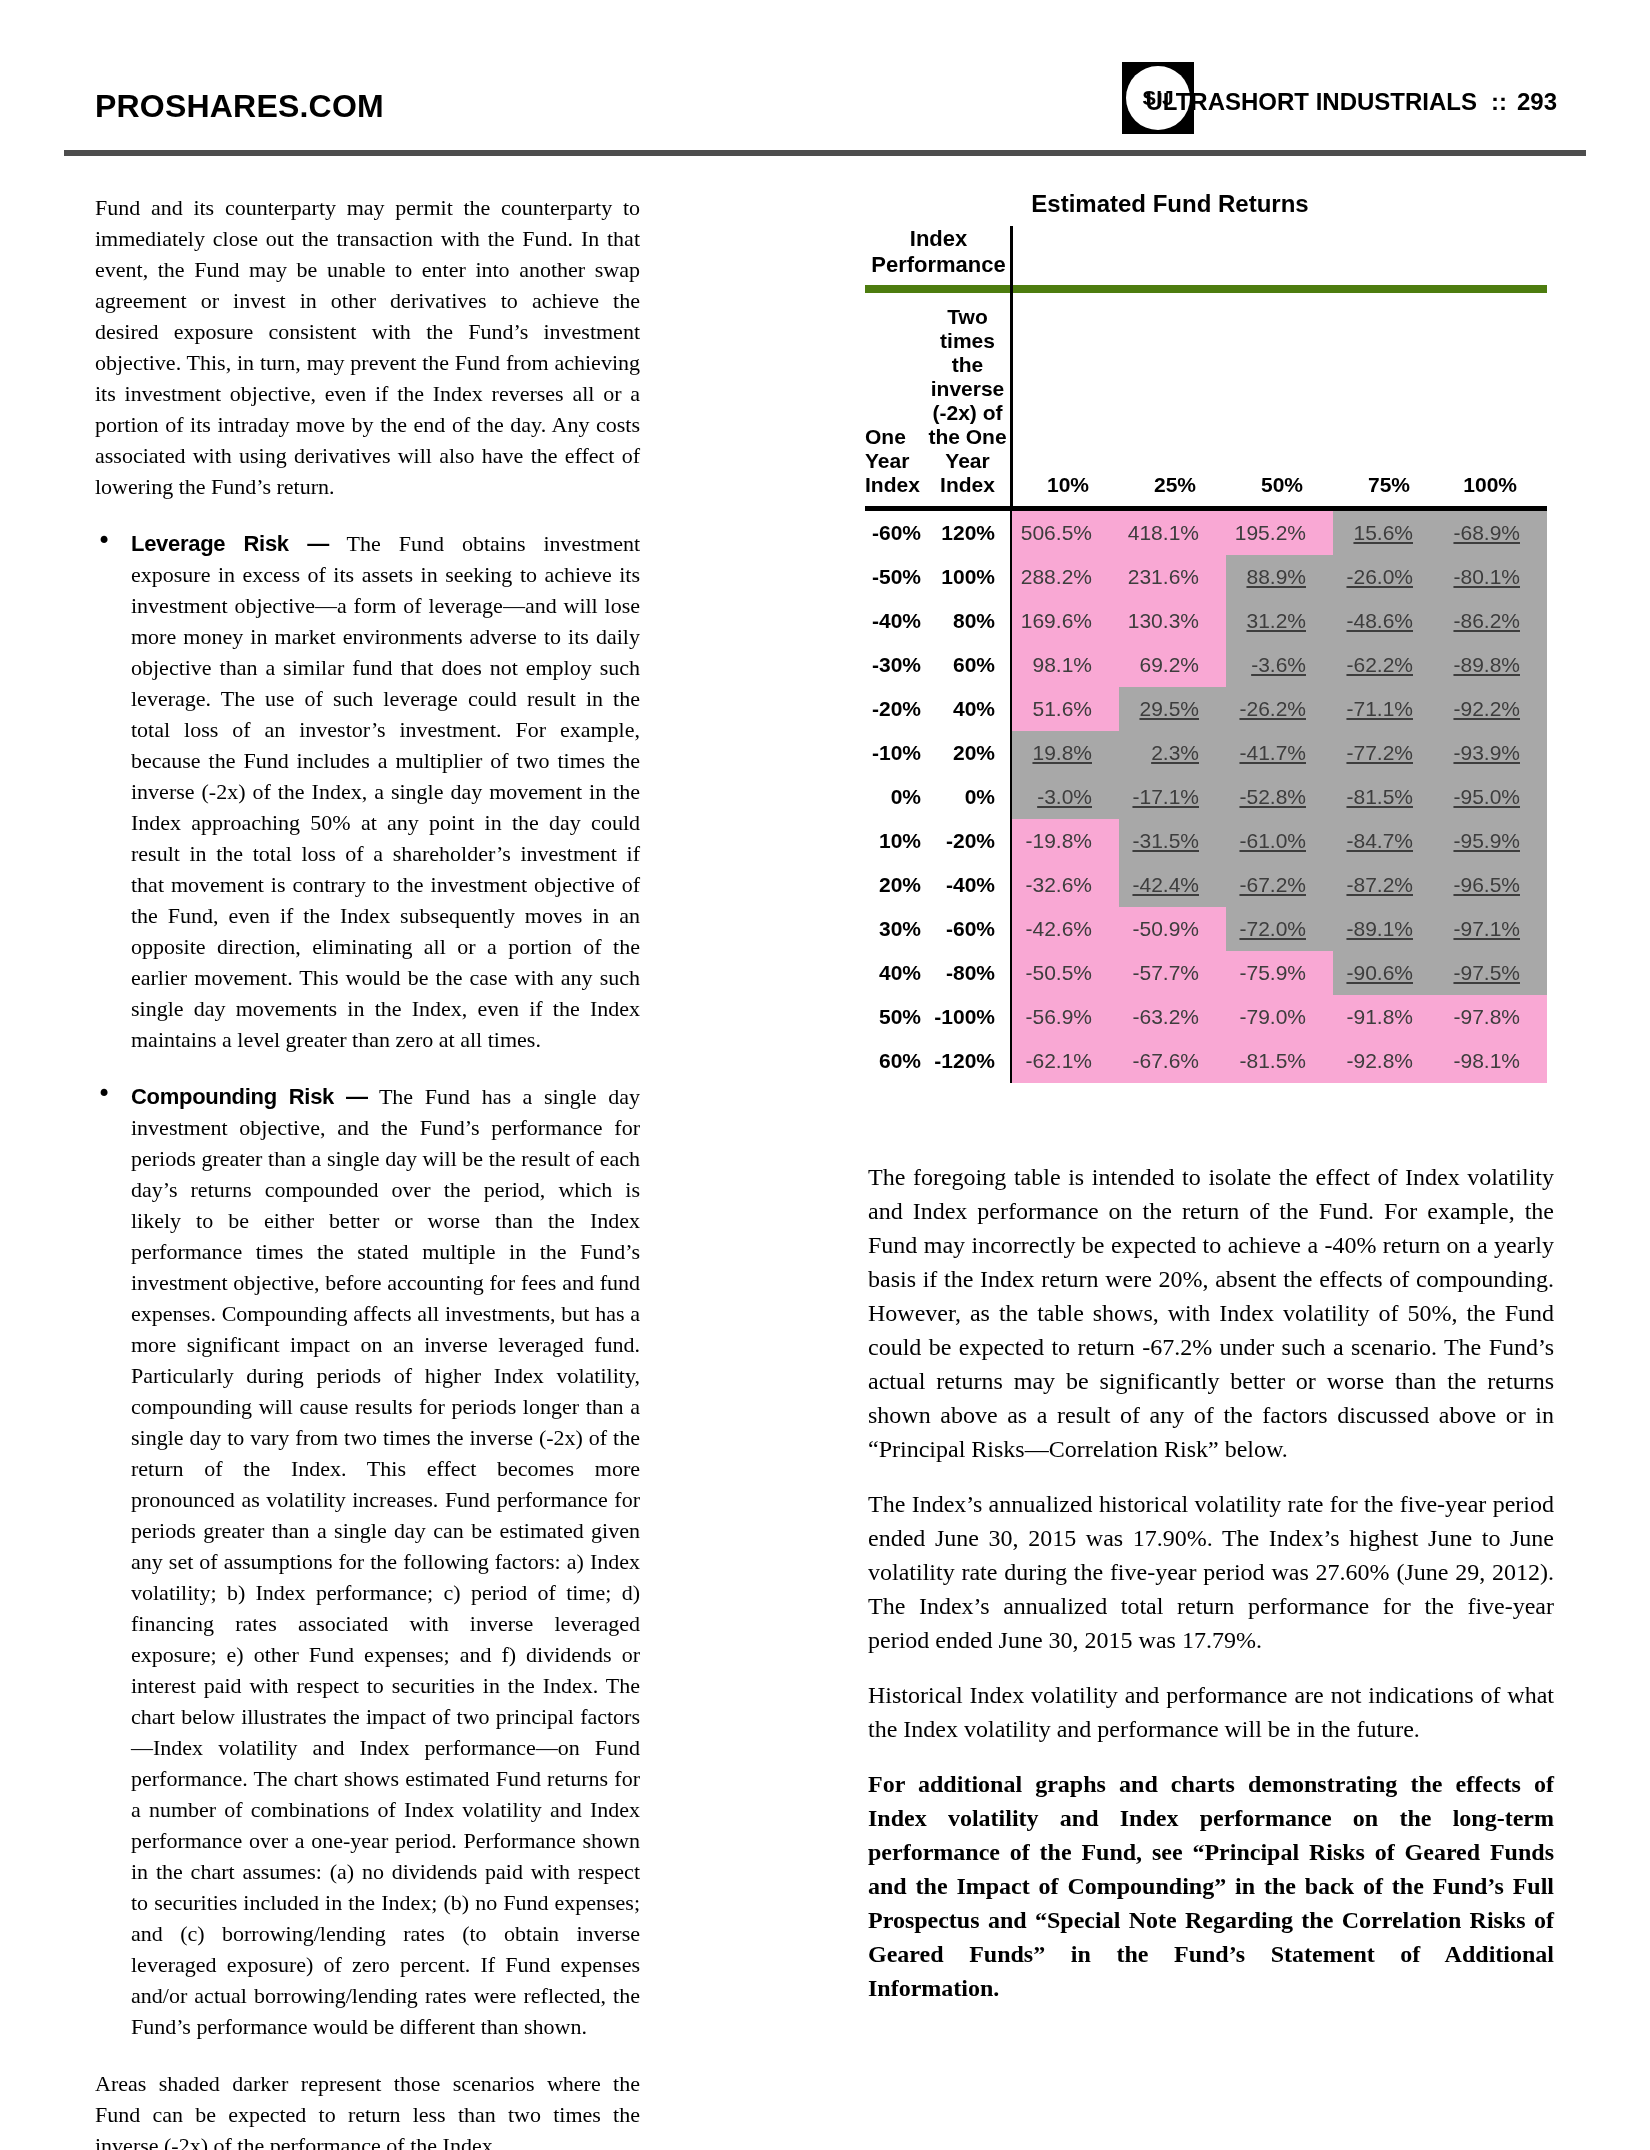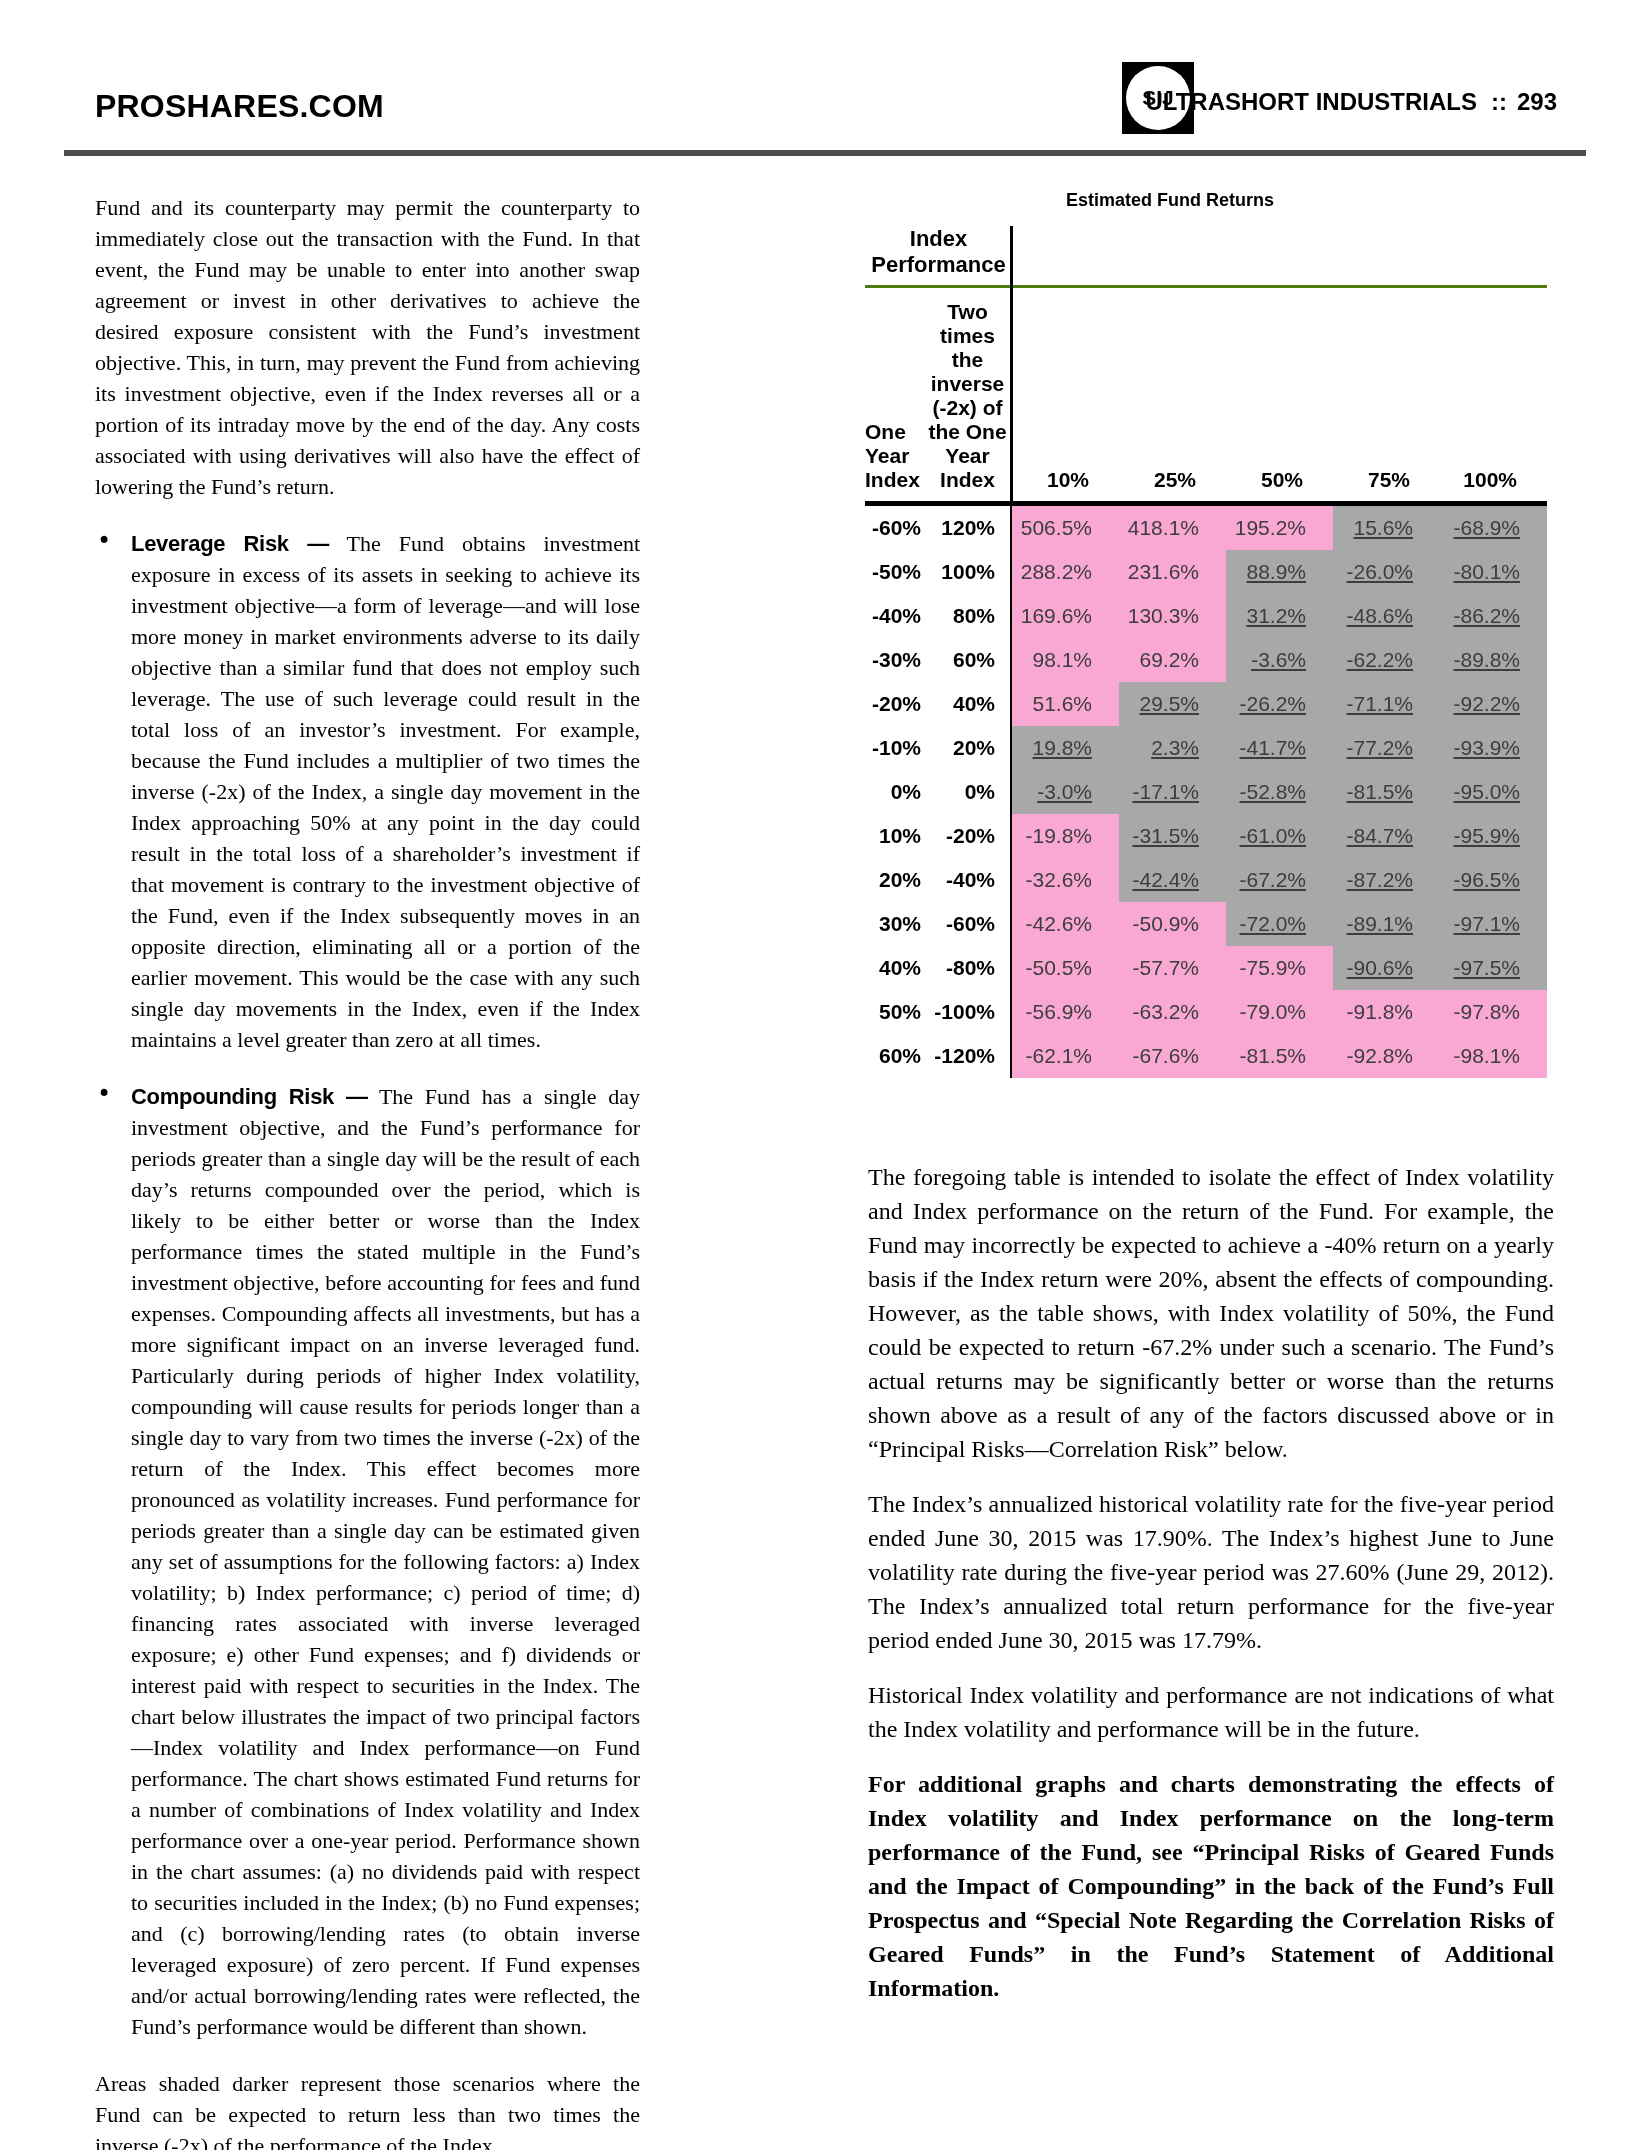--- a/index.html
+++ b/index.html
@@ -39,30 +39,30 @@
     font-family:"DejaVu Sans", sans-serif;
   }
   .bullet-label {
     font-family:"Liberation Sans", sans-serif; font-weight:bold; letter-spacing:-0.3px;
   }
   .note { margin-top:4px; }
 
   
   .table-title {
     position:absolute; left:880px; top:190px; width:580px; text-align:center;
-    font-family:"Liberation Sans", sans-serif; font-weight:bold; font-size:18px;
+    font-family:"Liberation Sans", sans-serif; font-weight:bold; font-size:24px;
   }
   .returns-table {
     position:absolute; left:865px; top:226px; width:682px;
     font-family:"Liberation Sans", sans-serif;
   }
   .t-divider { position:absolute; left:145px; top:0; width:3px; height:100%; background:#000; }
   .t-group-row {
     display:grid; grid-template-columns:147px 535px; align-items:end;
-    border-bottom:3px solid #4d7c0f; padding-bottom:7px;
+    border-bottom:8px solid #4d7c0f; padding-bottom:7px;
   }
   .t-group-left  { text-align:center; font-weight:bold; font-size:22px; line-height:26px; }
   .t-group-right { text-align:center; font-weight:bold; font-size:22px; padding-bottom:1px; }
   .t-subhead-row {
     display:grid; grid-template-columns:58px 89px repeat(5,107px); align-items:end;
     border-bottom:5px solid #000; padding-top:12px; padding-bottom:9px;
   }
   .t-colhead { font-weight:bold; font-size:21px; line-height:24px; white-space:pre-line; }
   .t-colhead.c1 { text-align:left; }
   .t-colhead.c2 { text-align:center; }

